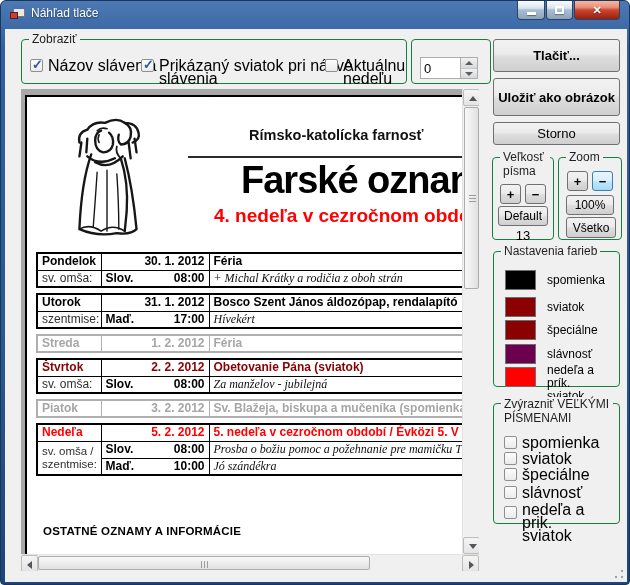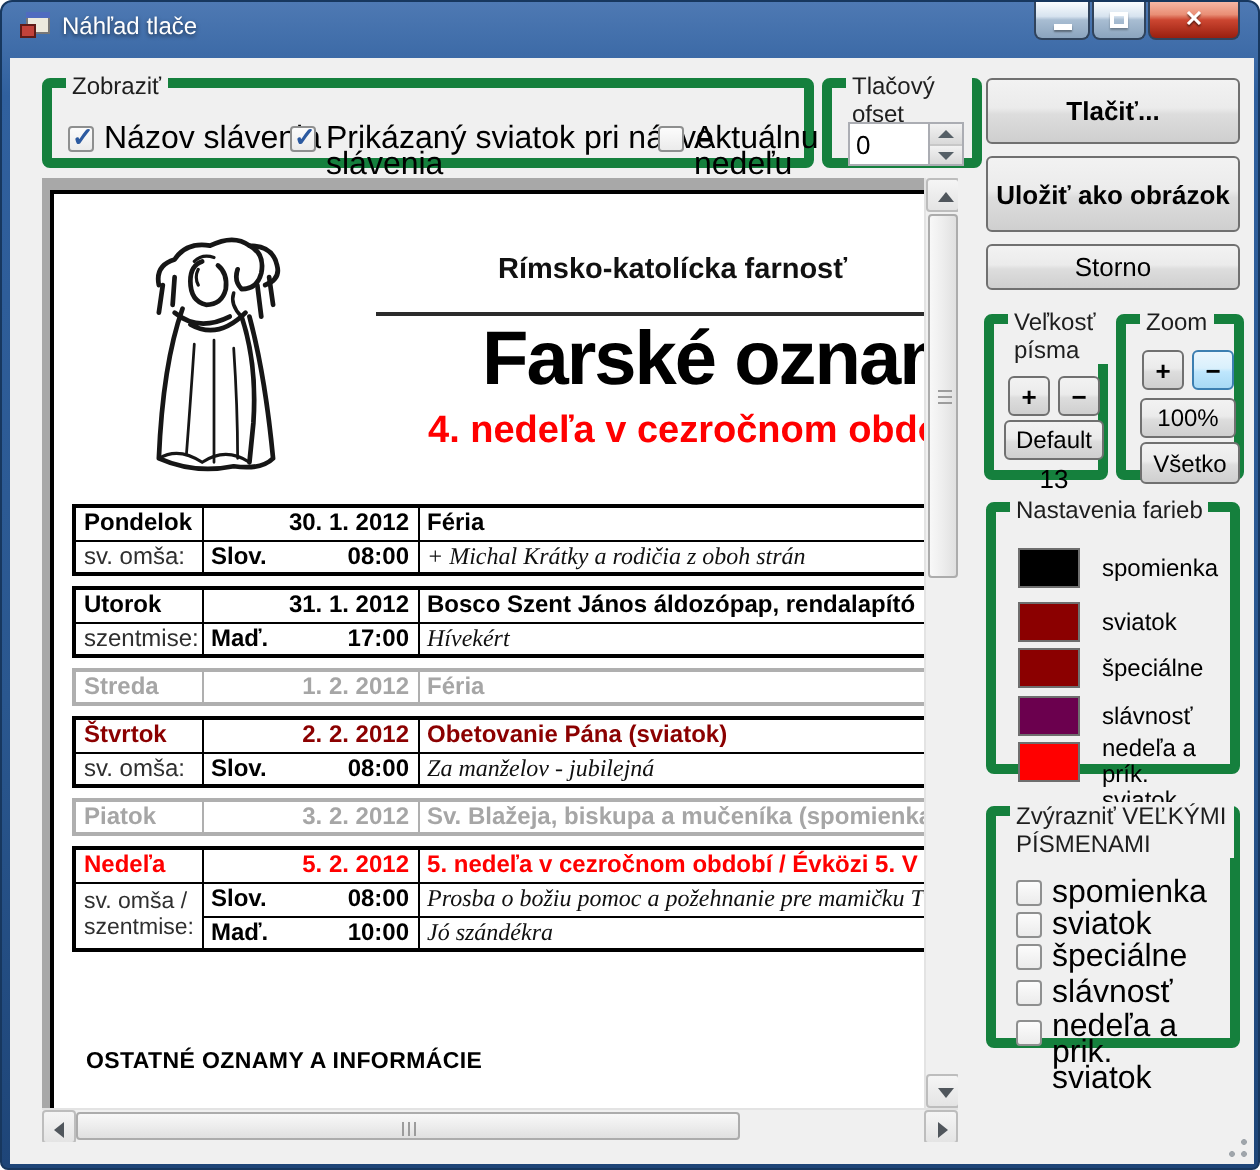--- a/index.html
+++ b/index.html
@@ -19,21 +19,21 @@
     display:flex;align-items:center;justify-content:center;margin-left:1px;}
   .capbtn.min{width:28px;} .capbtn.max{width:27px;}
   .capbtn.close{width:46px;background:linear-gradient(180deg,#F8B7A4 0%,#E98E75 35%,#CC4631 50%,#991F0F 100%);}
   .glyph-min{width:9px;height:3px;background:#fff;box-shadow:0 1px 1px rgba(0,0,0,.4);margin-top:6px;}
   .glyph-max{width:9px;height:8px;border:2px solid #fff;box-shadow:0 1px 1px rgba(0,0,0,.3);}
   .glyph-close{color:#fff;font-size:11px;font-weight:bold;text-shadow:0 1px 1px rgba(0,0,0,.5);line-height:1;}
 
   .client{position:absolute;left:4px;top:28px;width:622px;height:553px;background:#F0F0F0;}
 
   
-  .grp{position:absolute;border:5px solid #15803d;border-radius:4px;}
+  .grp{position:absolute;border:1px solid #15803d;border-radius:4px;}
   .grp-cap{position:absolute;left:7px;top:-8px;background:#F0F0F0;padding:0 3px;font-size:12px;color:#1E1E1E;line-height:14px;}
   .btn{position:absolute;border:1px solid #707070;border-radius:3px;
     background:linear-gradient(180deg,#F2F2F2 0%,#EBEBEB 45%,#DDDDDD 55%,#CFCFCF 100%);
     display:flex;align-items:center;justify-content:center;font-size:13px;color:#000;cursor:default;}
   .btn.bold{font-weight:bold;}
   .btn.small{font-size:12px;}
   .btn.focusblue{border:1px solid #3C7FB1;background:linear-gradient(180deg,#EAF6FD 0%,#D9F0FC 45%,#BEE6FD 55%,#A7D9F5 100%);}
   .cb{position:absolute;display:flex;align-items:flex-start;}
   .cb .box{width:13px;height:13px;border:1px solid #8E8F8F;border-radius:2px;background:linear-gradient(180deg,#FCFCFC,#EBEBEB);
     position:relative;flex:0 0 13px;}
@@ -154,21 +154,20 @@
         <span class="box checked"></span>
         <span class="lbl">Prikázaný sviatok pri názve slávenia</span>
       </div>
       <div class="cb" style="left:303px;top:19px;">
         <span class="box"></span>
         <span class="lbl">Aktuálnu nedeľu</span>
       </div>
     </div>
 
     <div class="grp grp-offset">
-      <span class="grp-cap">Tlačový ofset</span>
       <div class="spinner">
         <input value="0" style="">
         <div class="spin-btns">
           <div class="spin-btn">
               <span class="tri-up"></span>
             </div>
           <div class="spin-btn">
               <span class="tri-dn"></span>
             </div>
         </div>

